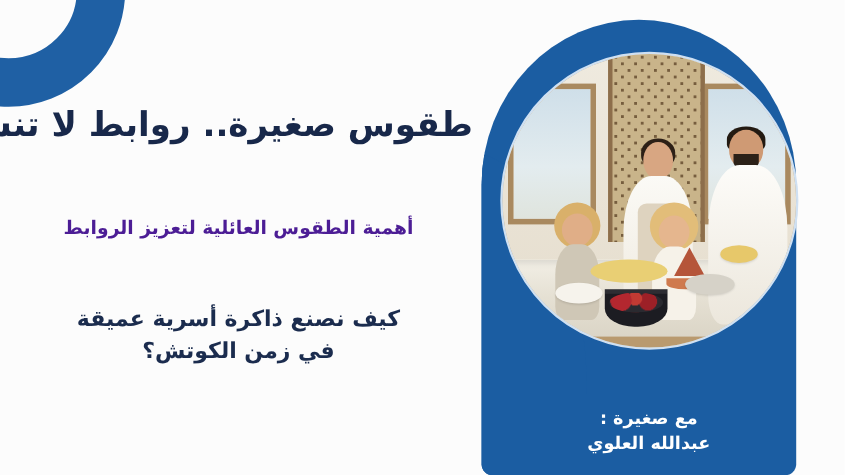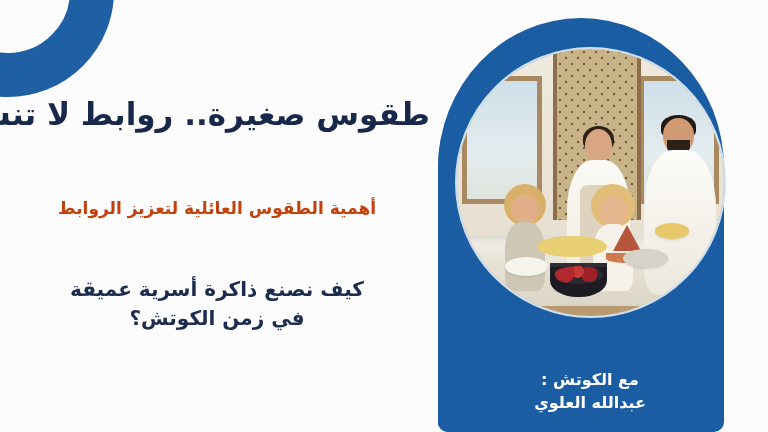--- a/index.html
+++ b/index.html
@@ -188,21 +188,21 @@
     letter-spacing: 0;
     line-height: 1.2;
     white-space: nowrap;
   }
   .subline {
     position: absolute;
     right: 352px;
     left: 18px;
     top: 198px;
     text-align: center;
-    color: #c2410c;
+    color: #4c1d95;
     font-size: 17px;
     font-weight: 700;
     line-height: 1.25;
     white-space: nowrap;
   }
   .question {
     position: absolute;
     right: 352px;
     left: 18px;
     top: 275px;
@@ -291,17 +291,17 @@
   </div>
 
   <div class="headline">طقوس صغيرة.. روابط لا تنسى</div>
   <div class="subline">أهمية الطقوس العائلية لتعزيز الروابط</div>
   <div class="question">
     <div>كيف نصنع ذاكرة أسرية عميقة</div>
     <div>في زمن الكوتش؟</div>
   </div>
 
   <div class="coach">
-    <div>مع الكوتش :</div>
+    <div>مع صغيرة :</div>
     <div class="line2">عبدالله العلوي</div>
   </div>
 
 </div>
 
 </body></html>

